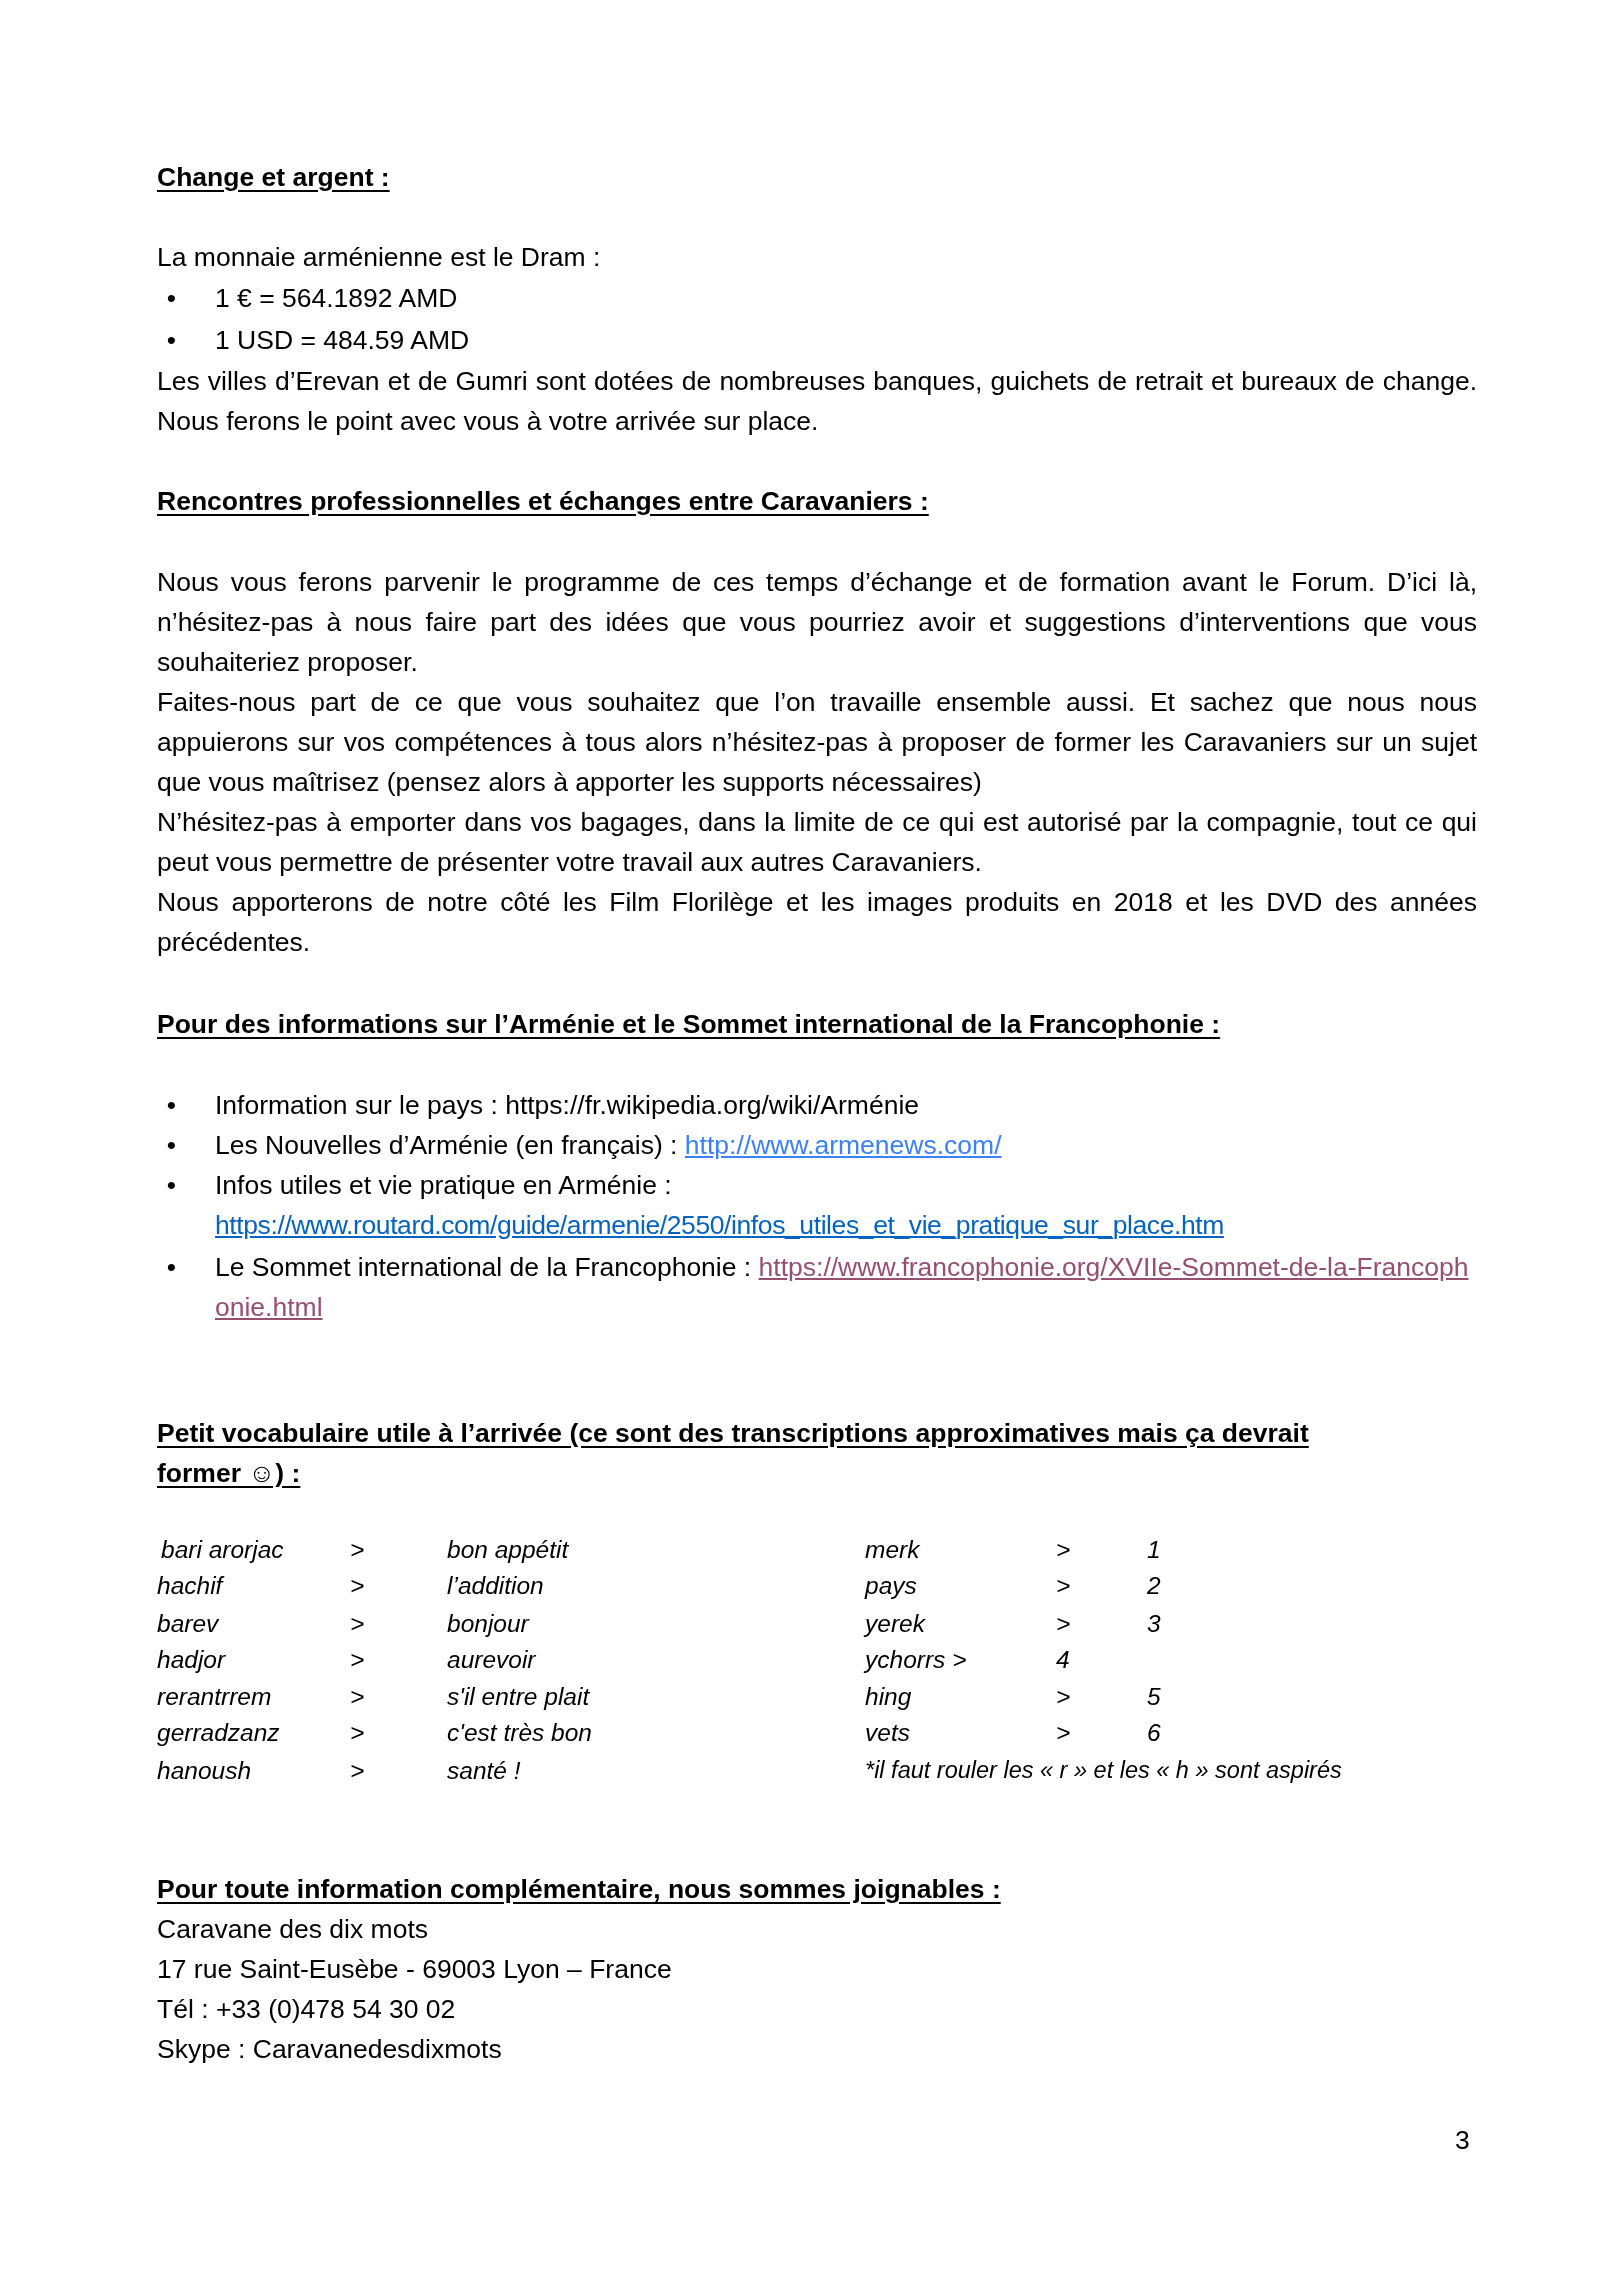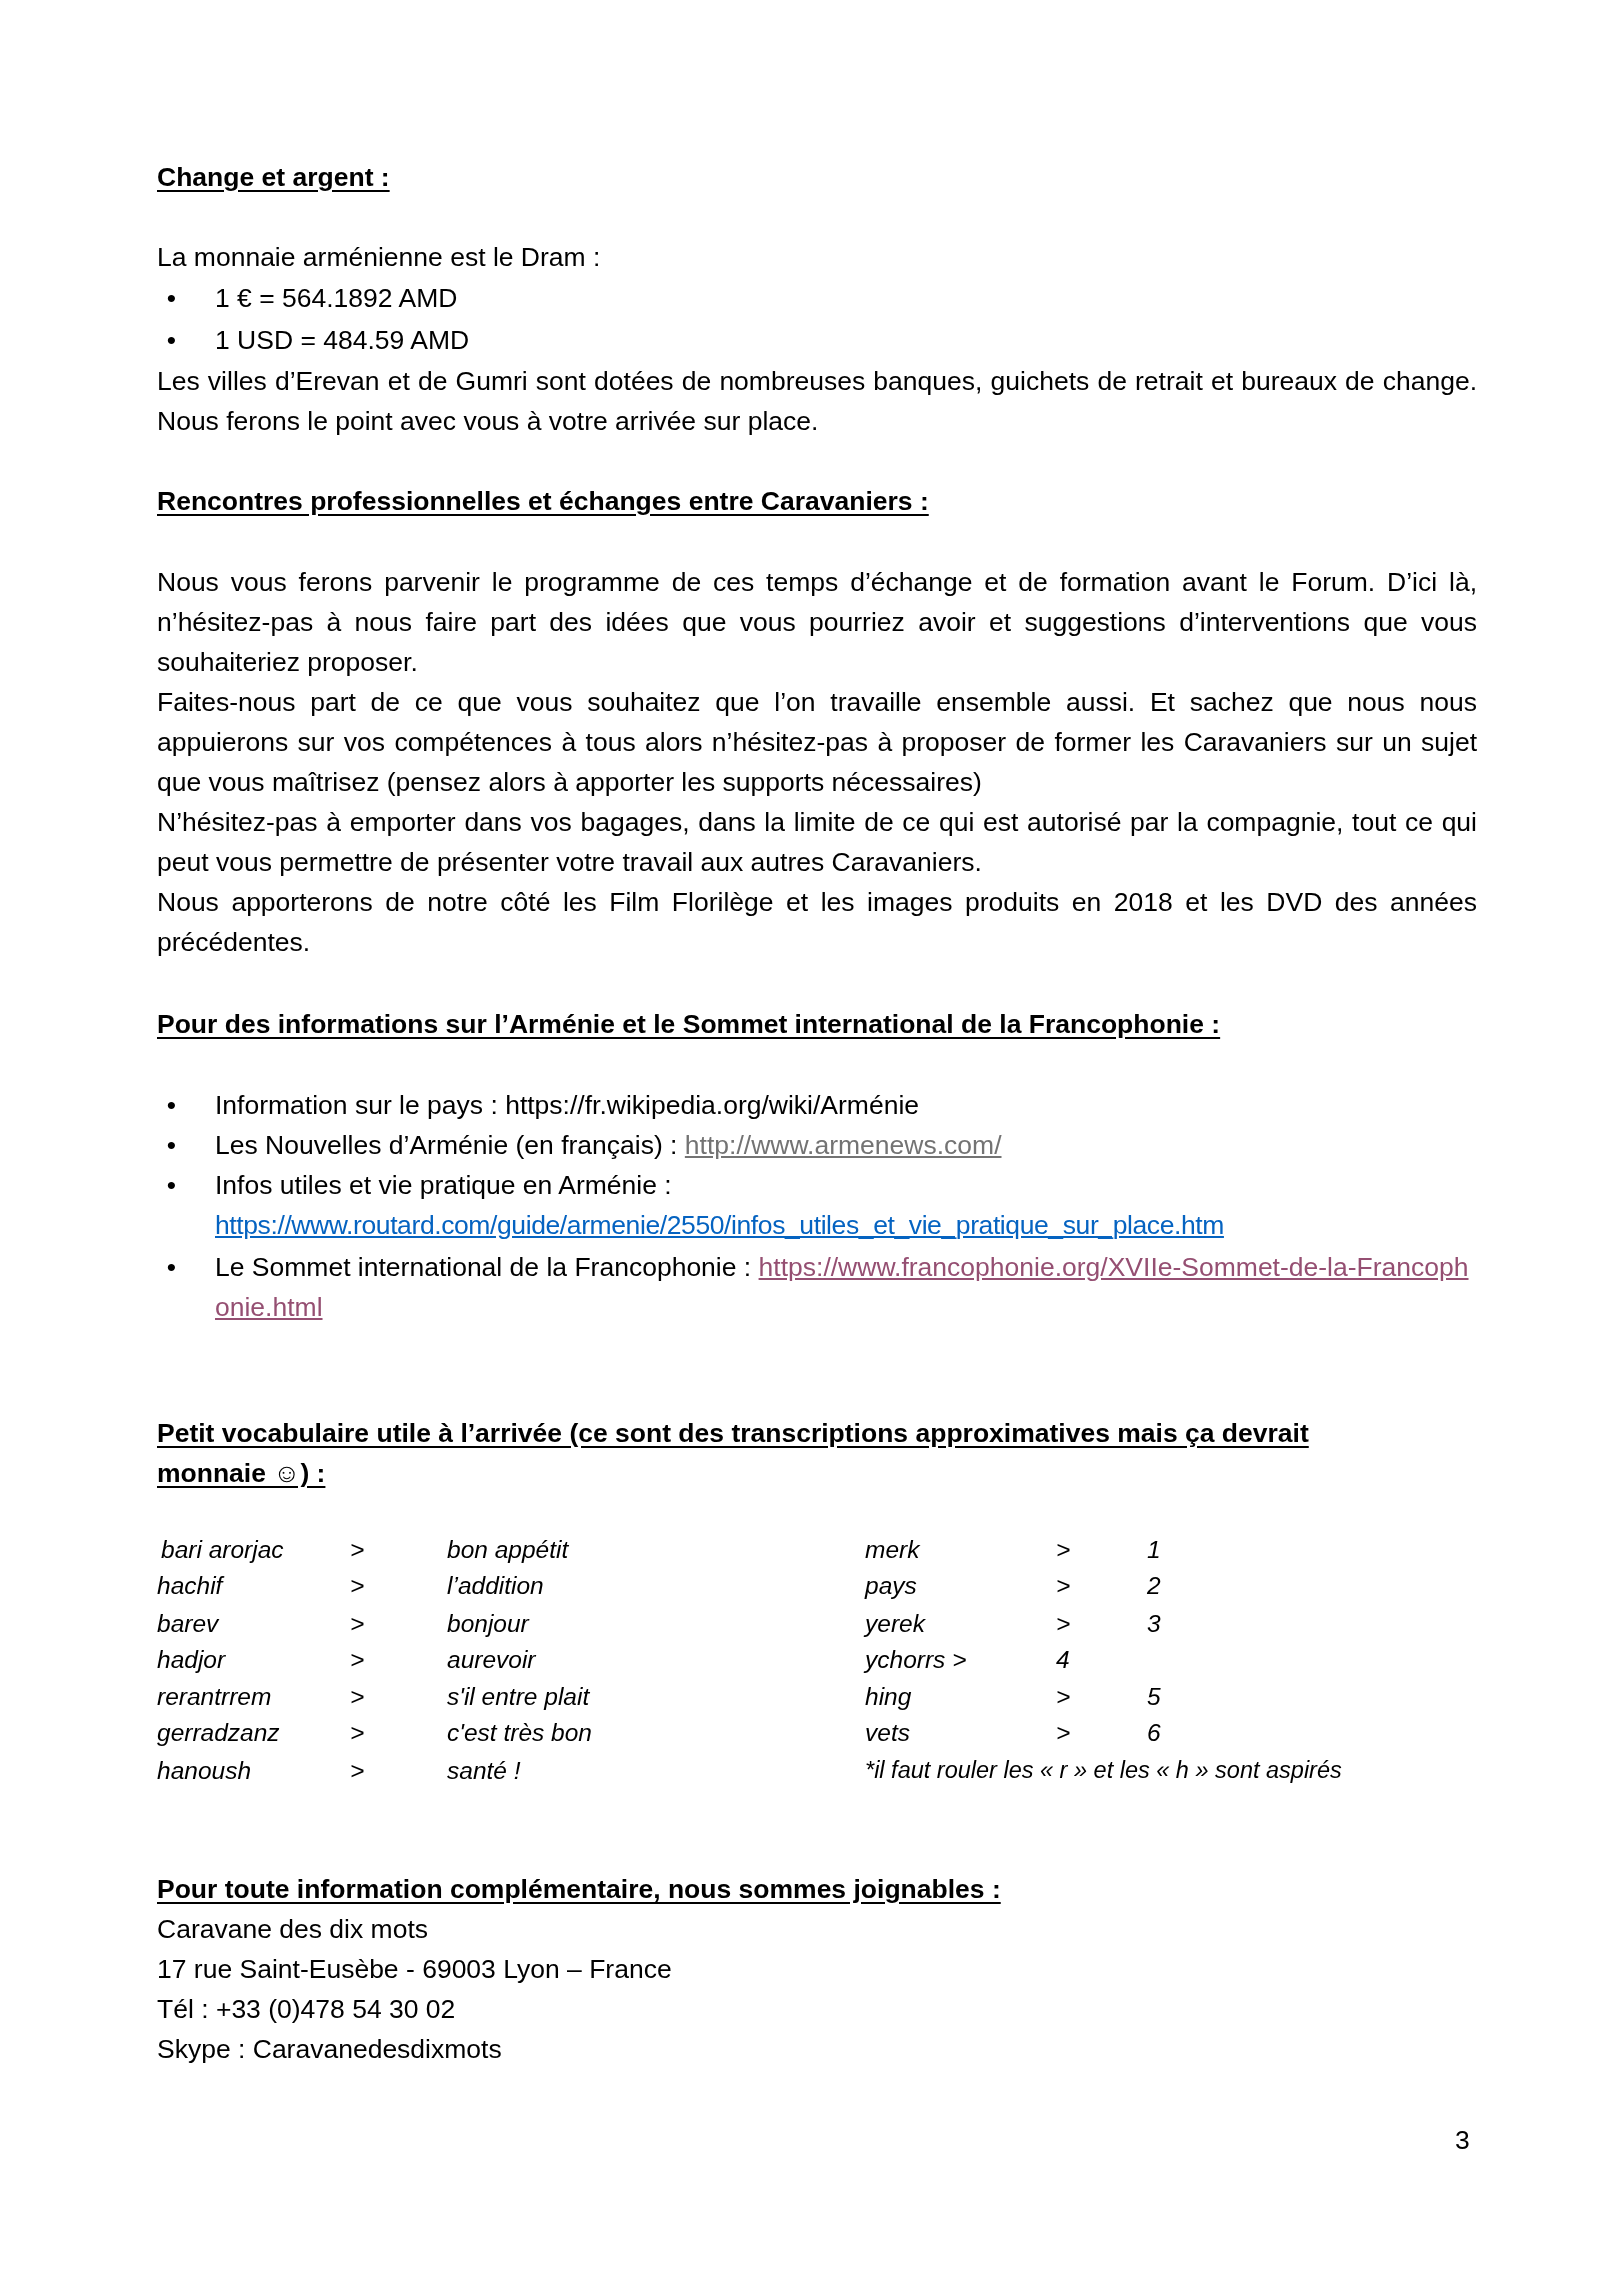--- a/index.html
+++ b/index.html
@@ -7,21 +7,21 @@
        font-family:"Liberation Sans",sans-serif;color:#000;}
   .page{position:absolute;left:157px;top:0;width:1320px;}
   .blk{position:absolute;left:0;width:1320px;font-size:26.5px;line-height:40px;}
   .h{font-weight:bold;text-decoration:underline;text-underline-offset:3.9px;}
   .just{text-align:justify;}
   .bul{position:absolute;left:0;width:1320px;font-size:26.5px;line-height:40px;}
   .bul .dot{position:absolute;left:9.8px;top:0;}
   .bul .txt{position:absolute;left:58px;right:0;}
   a.lnk-blue{color:#0563c1;text-decoration:underline;}
   a.lnk-purple{color:#954f72;text-decoration:underline;}
-  a.lnk-black{color:#737373;text-decoration:underline;}
+  a.lnk-black{color:#3b82f6;text-decoration:underline;}
   .voc{position:absolute;font-style:italic;font-size:24.5px;line-height:37px;}
   .pnum{position:absolute;left:1455px;top:2125px;font-size:26.5px;}
 </style>
 </head>
 <body>
 
 <div class="page">
 
   <div class="blk h" style="top:157px">Change et argent :</div>
   <div class="blk" style="top:237px">La monnaie arménienne est le Dram :</div>
@@ -56,21 +56,21 @@
     <span class="dot">•</span>
     <span class="txt"><span>Infos utiles et vie pratique en Arménie :</span><br><a class="lnk-blue" style="letter-spacing:-0.4px">https://www.routard.com/guide/armenie/2550/infos_utiles_et_vie_pratique_sur_place.htm</a></span>
   </div>
   <div class="bul" style="top:1247px">
     <span class="dot">•</span>
     <span class="txt" style="word-break:break-all"><span>Le Sommet international de la Francophonie :  </span><a class="lnk-purple">https://www.francophonie.org/XVIIe-Sommet-de-la-Francophonie.html</a></span>
   </div>
 
   <div class="blk h" style="top:1413px">
     <span>Petit vocabulaire utile à l’arrivée (ce sont des transcriptions approximatives mais ça devrait</span><br>
-    <span>monnaie ☺) :</span>
+    <span>former ☺) :</span>
   </div>
 
   <div>
     <div class="voc" style="top:1531px;left:4px">bari arorjac</div>
     <div class="voc" style="top:1531px;left:193px">&gt;</div>
     <div class="voc" style="top:1531px;left:290px">bon appétit</div>
 
     <div class="voc" style="top:1567px;left:0">hachif</div>
     <div class="voc" style="top:1567px;left:193px">&gt;</div>
     <div class="voc" style="top:1567px;left:290px">l’addition</div>

